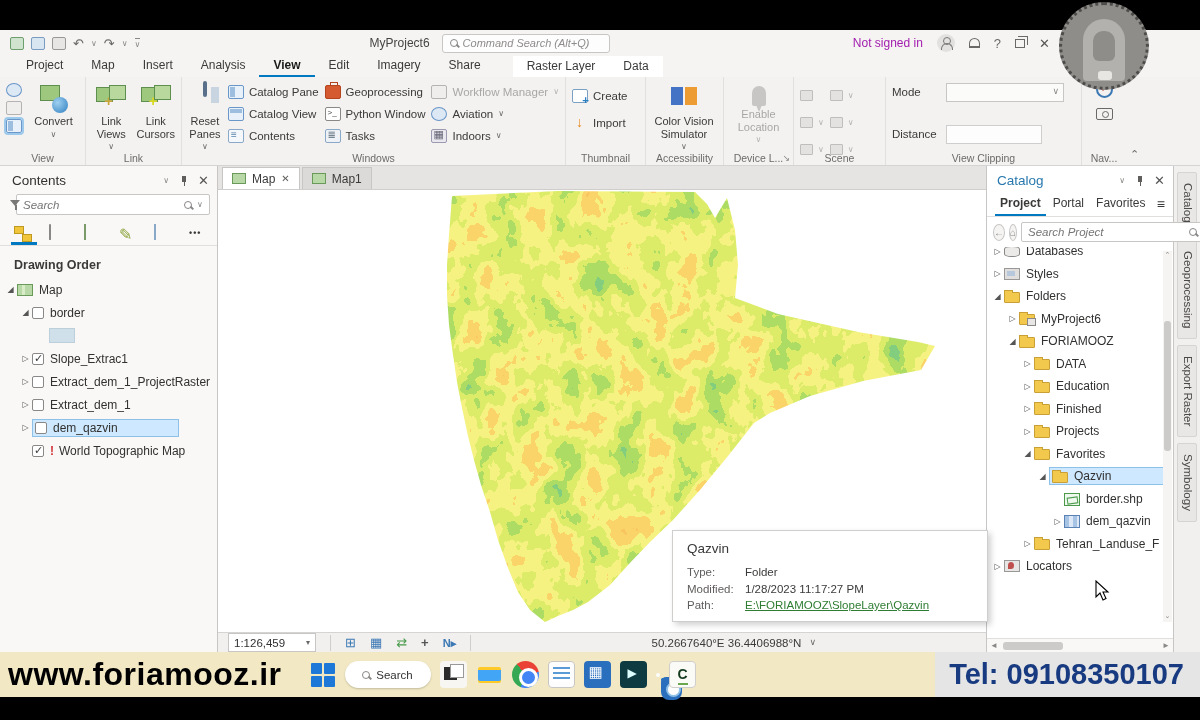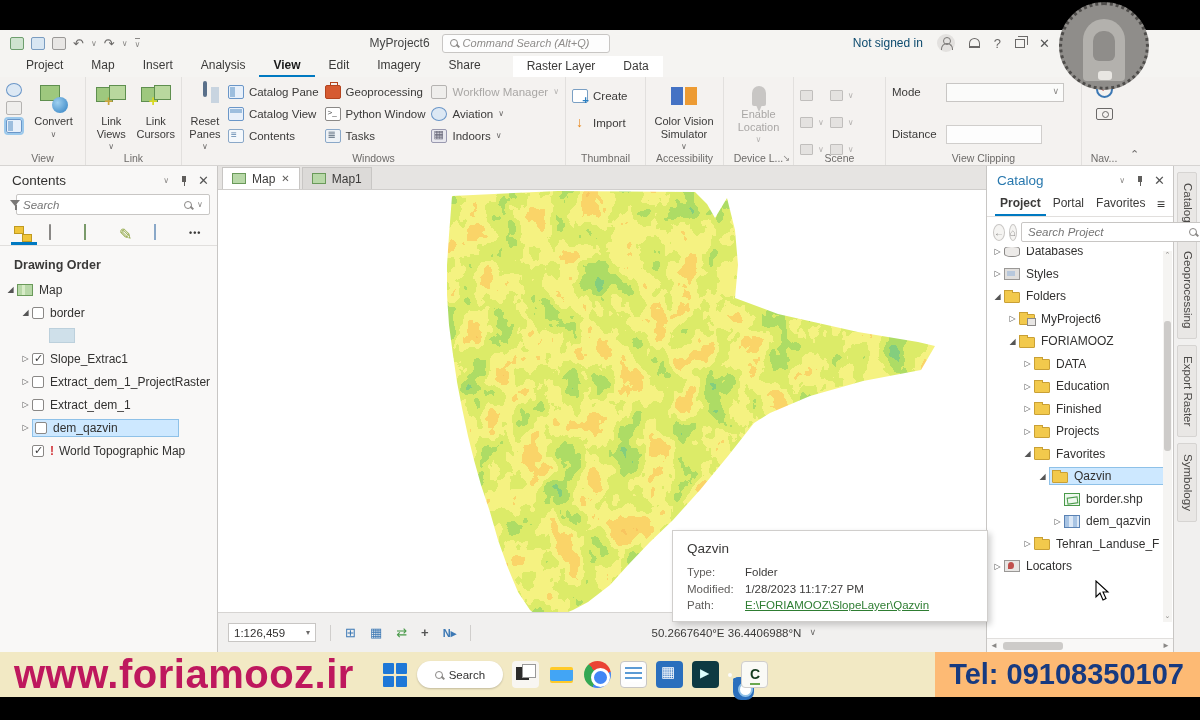--- a/index.html
+++ b/index.html
@@ -16,21 +16,21 @@
   .doc.d1{background:#cfe3cf;border:1px solid #6d9e6d}
   .doc.d2{background:#d8e6f2;border:1px solid #7a9cc0}
   .doc.d3{background:#e8e6e4;border:1px solid #9a9896}
   .glyph{color:#6b6968;font-size:13px;line-height:1}
   .chev{color:#8a8886;font-size:8px}
   #proj-name{margin-left:auto;color:#444;font-size:12px}
   #cmd-search{width:168px;height:19px;border:1px solid #c8c6c4;border-radius:3px;background:#fdfdfd;display:flex;align-items:center;gap:5px;padding:0 7px;margin:0 14px 0 12px;color:#8f8d8b;font-style:italic;font-size:11px}
   .mag{width:8px;height:8px;border:1.4px solid #8a8886;border-radius:50%;position:relative;flex:0 0 auto}
   .mag::after{content:"";position:absolute;width:4px;height:1.6px;background:#8a8886;transform:rotate(45deg);right:-3px;bottom:-1px}
   #tb-right{display:flex;align-items:center;gap:14px;margin-left:auto;padding-right:150px}
-  #signin-label{color:#0c4a6e}
+  #signin-label{color:#a21caf}
   .badge{width:18px;height:18px;border-radius:50%;background:#e3e1df;position:relative}
   .badge::before{content:"";position:absolute;left:6px;top:3px;width:6px;height:6px;border:1.3px solid #7a7876;border-radius:50%}
   .badge::after{content:"";position:absolute;left:4px;top:9px;width:10px;height:6px;border:1.3px solid #7a7876;border-bottom:none;border-radius:6px 6px 0 0}
   .bell{width:11px;height:10px;border:1.4px solid #6b6968;border-bottom:2px solid #6b6968;border-radius:6px 6px 0 0;position:relative}
   .help-ic::before{content:"?";color:#6b6968;font-size:13px}
   .restore{width:10px;height:9px;border:1.2px solid #6b6968;position:relative;background:#f5f4f2}
   .restore::before{content:"";position:absolute;left:2px;top:-4px;width:9px;height:8px;border:1.2px solid #6b6968;border-left:none;border-bottom:none}
   .close-x::before{content:"✕";font-size:13px;color:#555}
   
   #webcam{left:1059px;top:2px;width:90px;height:88px;border-radius:50%;background:#8f8d8a;border:3px dotted #4e4c4a;overflow:hidden;z-index:60}
@@ -153,21 +153,21 @@
   .warn-mark{display:none;color:#d13438;font-weight:bold;margin-right:5px}
   .trow.warn .warn-mark{display:inline}
   
   #map-area{width:768px;position:relative;background:#fff;display:flex;flex-direction:column}
   #doc-tabs{height:24px;background:#e6e4e2;display:flex;align-items:flex-end;padding-left:4px;border-bottom:1px solid #d0cecc}
   .dtab{display:flex;align-items:center;gap:6px;height:22px;padding:0 9px;font-size:12px;color:#3b3a39;background:#dcdad8;border:1px solid #c8c6c4;border-bottom:none;margin-right:2px}
   .dtab.active{background:#fff}
   .dtab .ti-map{width:14px;height:11px;background:#b8d8a8;border:1px solid #6a9a5a}
   .dtab .x{font-size:10px;color:#605e5c}
   #map-canvas{flex:1;position:relative;background:#fff;overflow:hidden}
-  #map-status{height:40px;background:#f1f0ef;border-top:1px solid #d6d4d2;display:flex;align-items:center;padding:0 10px;gap:14px}
+  #map-status{height:20px;background:#f1f0ef;border-top:1px solid #d6d4d2;display:flex;align-items:center;padding:0 10px;gap:14px}
   #scale-combo{width:88px;height:19px;background:#fff;border:1px solid #c8c6c4;display:flex;align-items:center;justify-content:space-between;padding:0 5px;font-size:11.5px}
   #scale-combo .dd{font-size:8px}
   .vsep{width:1px;height:16px;background:#d0cecc}
   .st-ic{color:#3c78b4;font-size:13px;line-height:1}
   .ic-addgrid::before{content:"⊞"}
   .ic-grid::before{content:"▦"}
   .ic-swap::before{content:"⇄";color:#4a9a4a}
   .ic-cross::before{content:"+";color:#555;font-weight:bold}
   .ic-north::before{content:"N▸";color:#3c78b4;font-size:11px;font-weight:bold}
   #coords{margin-left:auto;margin-right:160px;color:#3b3a39;font-size:11.5px;display:flex;gap:8px;align-items:flex-start}
@@ -195,21 +195,21 @@
   .hscroll{height:14px;border-top:1px solid #e1dfdd;display:flex;align-items:center;background:#f9f8f7}
   .hscroll .harr{width:14px;text-align:center;font-size:8px;color:#8a8886}
   .hscroll .htrack{flex:1;height:8px;position:relative}
   .hscroll .hthumb{position:absolute;left:2px;top:0;width:60px;height:8px;background:#cdcbc9;border-radius:3px}
   #cursor-arrow{position:absolute;left:108px;top:333px;z-index:50}
   
   #side-strip{width:27px;background:#f1f0ef;border-left:1px solid #c8c6c4;display:flex;flex-direction:column;gap:6px;padding-top:6px}
   .vtab{writing-mode:vertical-rl;font-size:11.5px;color:#4a4846;background:#e9e7e5;border:1px solid #d6d4d2;padding:10px 2px;border-radius:2px;margin:0 3px}
   
   #taskbar{left:0;top:652px;width:1200px;height:45px;background:#f2e9c4;display:flex;align-items:center}
-  #site-url{font-size:40px;font-weight:bold;color:#be185d;padding-left:14px;letter-spacing:.5px}
+  #site-url{font-size:32px;font-weight:bold;color:#000000;padding-left:8px;letter-spacing:.5px}
   .tb-icons{display:flex;align-items:center;gap:9px;margin-left:28px}
   .win-start{width:26px;height:26px;display:grid;grid-template-columns:11px 11px;grid-template-rows:11px 11px;gap:2px;padding:1px}
   .win-start span{background:#1e78d7;border-radius:1px}
   .search-pill{width:86px;height:27px;background:#fff;border-radius:14px;display:flex;align-items:center;gap:6px;justify-content:center;font-size:11.5px;color:#333;box-shadow:0 1px 2px rgba(0,0,0,.2)}
   .tb-ic{width:27px;height:27px;border-radius:4px;position:relative}
   .ic-taskview{background:#f8f6f2}
   .ic-taskview::before{content:"";position:absolute;left:4px;top:6px;width:13px;height:13px;background:#2b2b2b}
   .ic-taskview::after{content:"";position:absolute;left:10px;top:3px;width:12px;height:12px;background:#fff;border:1px solid #999}
   .ic-explorer{background:transparent}
   .ic-explorer::before{content:"";position:absolute;left:2px;top:6px;width:23px;height:16px;background:#ffca28;border-radius:2px}
@@ -222,21 +222,21 @@
   .ic-calc::after{content:"▦";position:absolute;left:5px;top:2px;color:#fff;font-size:15px}
   .ic-media{background:#0e3a42}
   .ic-media::after{content:"▶";position:absolute;left:8px;top:5px;color:#dff;font-size:12px}
   .tb-active{background:#fcfcfc;border-radius:4px;padding:2px;position:relative}
   .tb-active::after{content:"";position:absolute;left:5px;bottom:-4px;width:17px;height:3px;background:#2a6fbd;border-radius:2px}
   .ic-arcgis{background:#fff;border-radius:4px}
   .ic-arcgis::before{content:"";position:absolute;left:3px;top:2px;width:21px;height:23px;background:#2a6fbd;border-radius:5px 5px 8px 8px}
   .ic-arcgis::after{content:"";position:absolute;left:8px;top:7px;width:11px;height:11px;border-radius:50%;background:#fff;border:2px solid #8fc1e8}
   .ic-camtasia{background:#fafaf6;border:1px solid #d0cecc}
   .ic-camtasia::after{content:"C";position:absolute;left:8px;top:4px;font-weight:bold;font-size:14px;color:#143a1e;border-bottom:2px solid #6aa84f;padding-bottom:1px}
-  #tel-block{margin-left:auto;height:45px;background:#fdba74;display:flex;align-items:center;padding:0 16px 0 14px}
+  #tel-block{margin-left:auto;height:45px;background:#e5e5e5;display:flex;align-items:center;padding:0 16px 0 14px}
   #tel-block span{font-size:29px;font-weight:bold;color:#173a80}
 </style>
 </head>
 <body>
 
 <div class="abs" id="bar-top"></div>
 <div class="abs" id="bar-bottom"></div>
 
 <div class="abs" id="titlebar">
   <div class="qat">

